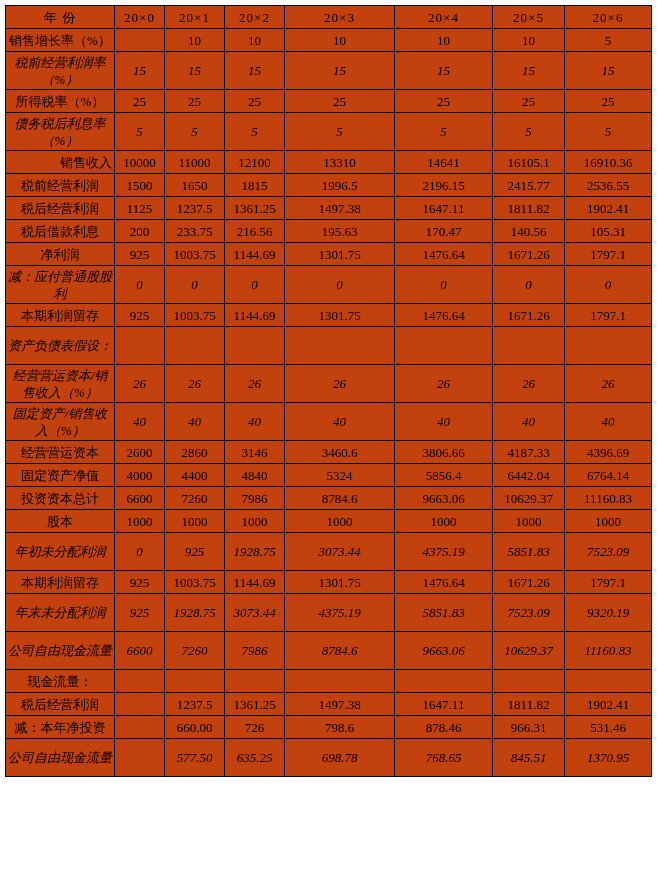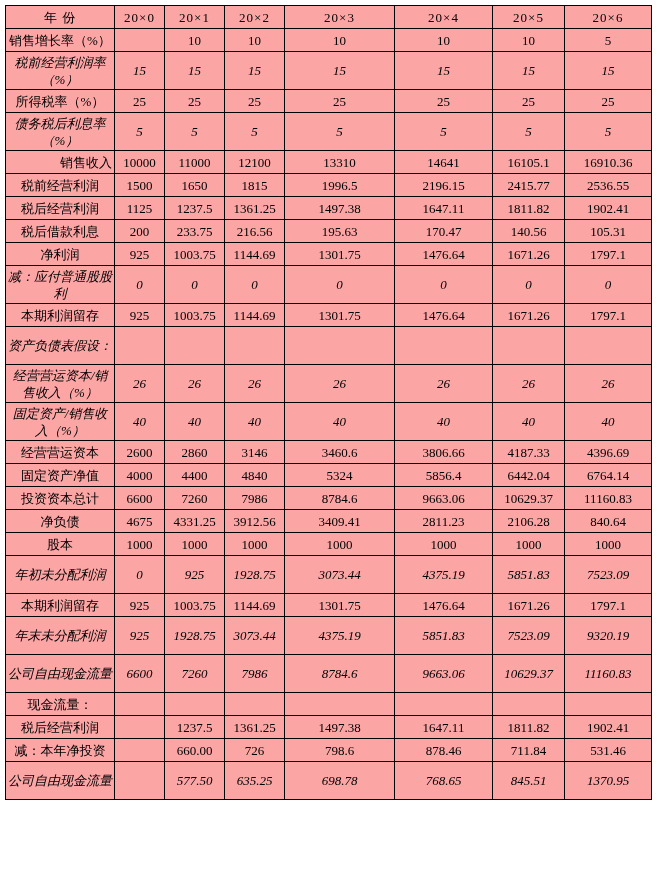--- a/index.html
+++ b/index.html
@@ -13,21 +13,21 @@
   body {
     box-sizing: border-box;
     padding: 5px 0 0 5px;
     font-family: "Liberation Serif", "DejaVu Serif", serif;
     color: #000000;
   }
   table.fin {
     border-collapse: collapse;
     table-layout: fixed;
     width: 646px;
-    background: #fca5a5;
+    background: #c2410c;
     padding-left: 28px;
   }
   table.fin td, table.fin th {
     border: 1px solid #000000;
     font-size: 13px;
     font-weight: normal;
     line-height: 17px;
     vertical-align: middle;
     padding: 1px 2px;
     overflow: hidden;
@@ -239,30 +239,20 @@
         <td class="lab-center">投资资本总计</td>
         <td class="val">6600</td>
         <td class="val">7260</td>
         <td class="val">7986</td>
         <td class="val">8784.6</td>
         <td class="val">9663.06</td>
         <td class="val">10629.37</td>
         <td class="val">11160.83</td>
       </tr>
       <tr class="row-single">
-        <td class="lab-center">净负债</td>
-        <td class="val">4675</td>
-        <td class="val">4331.25</td>
-        <td class="val">3912.56</td>
-        <td class="val">3409.41</td>
-        <td class="val">2811.23</td>
-        <td class="val">2106.28</td>
-        <td class="val">840.64</td>
-      </tr>
-      <tr class="row-single">
         <td class="lab-center">股本</td>
         <td class="val">1000</td>
         <td class="val">1000</td>
         <td class="val">1000</td>
         <td class="val">1000</td>
         <td class="val">1000</td>
         <td class="val">1000</td>
         <td class="val">1000</td>
       </tr>
       <tr class="row-tall">
@@ -325,21 +315,21 @@
         <td class="val">1811.82</td>
         <td class="val">1902.41</td>
       </tr>
       <tr class="row-single">
         <td class="lab-center">减：本年净投资</td>
         <td class="val"></td>
         <td class="val">660.00</td>
         <td class="val">726</td>
         <td class="val">798.6</td>
         <td class="val">878.46</td>
-        <td class="val">711.84</td>
+        <td class="val">966.31</td>
         <td class="val">531.46</td>
       </tr>
       <tr class="row-tall">
         <td class="lab-center">公司自由现金流量</td>
         <td class="val"></td>
         <td class="val">577.50</td>
         <td class="val">635.25</td>
         <td class="val">698.78</td>
         <td class="val">768.65</td>
         <td class="val">845.51</td>

